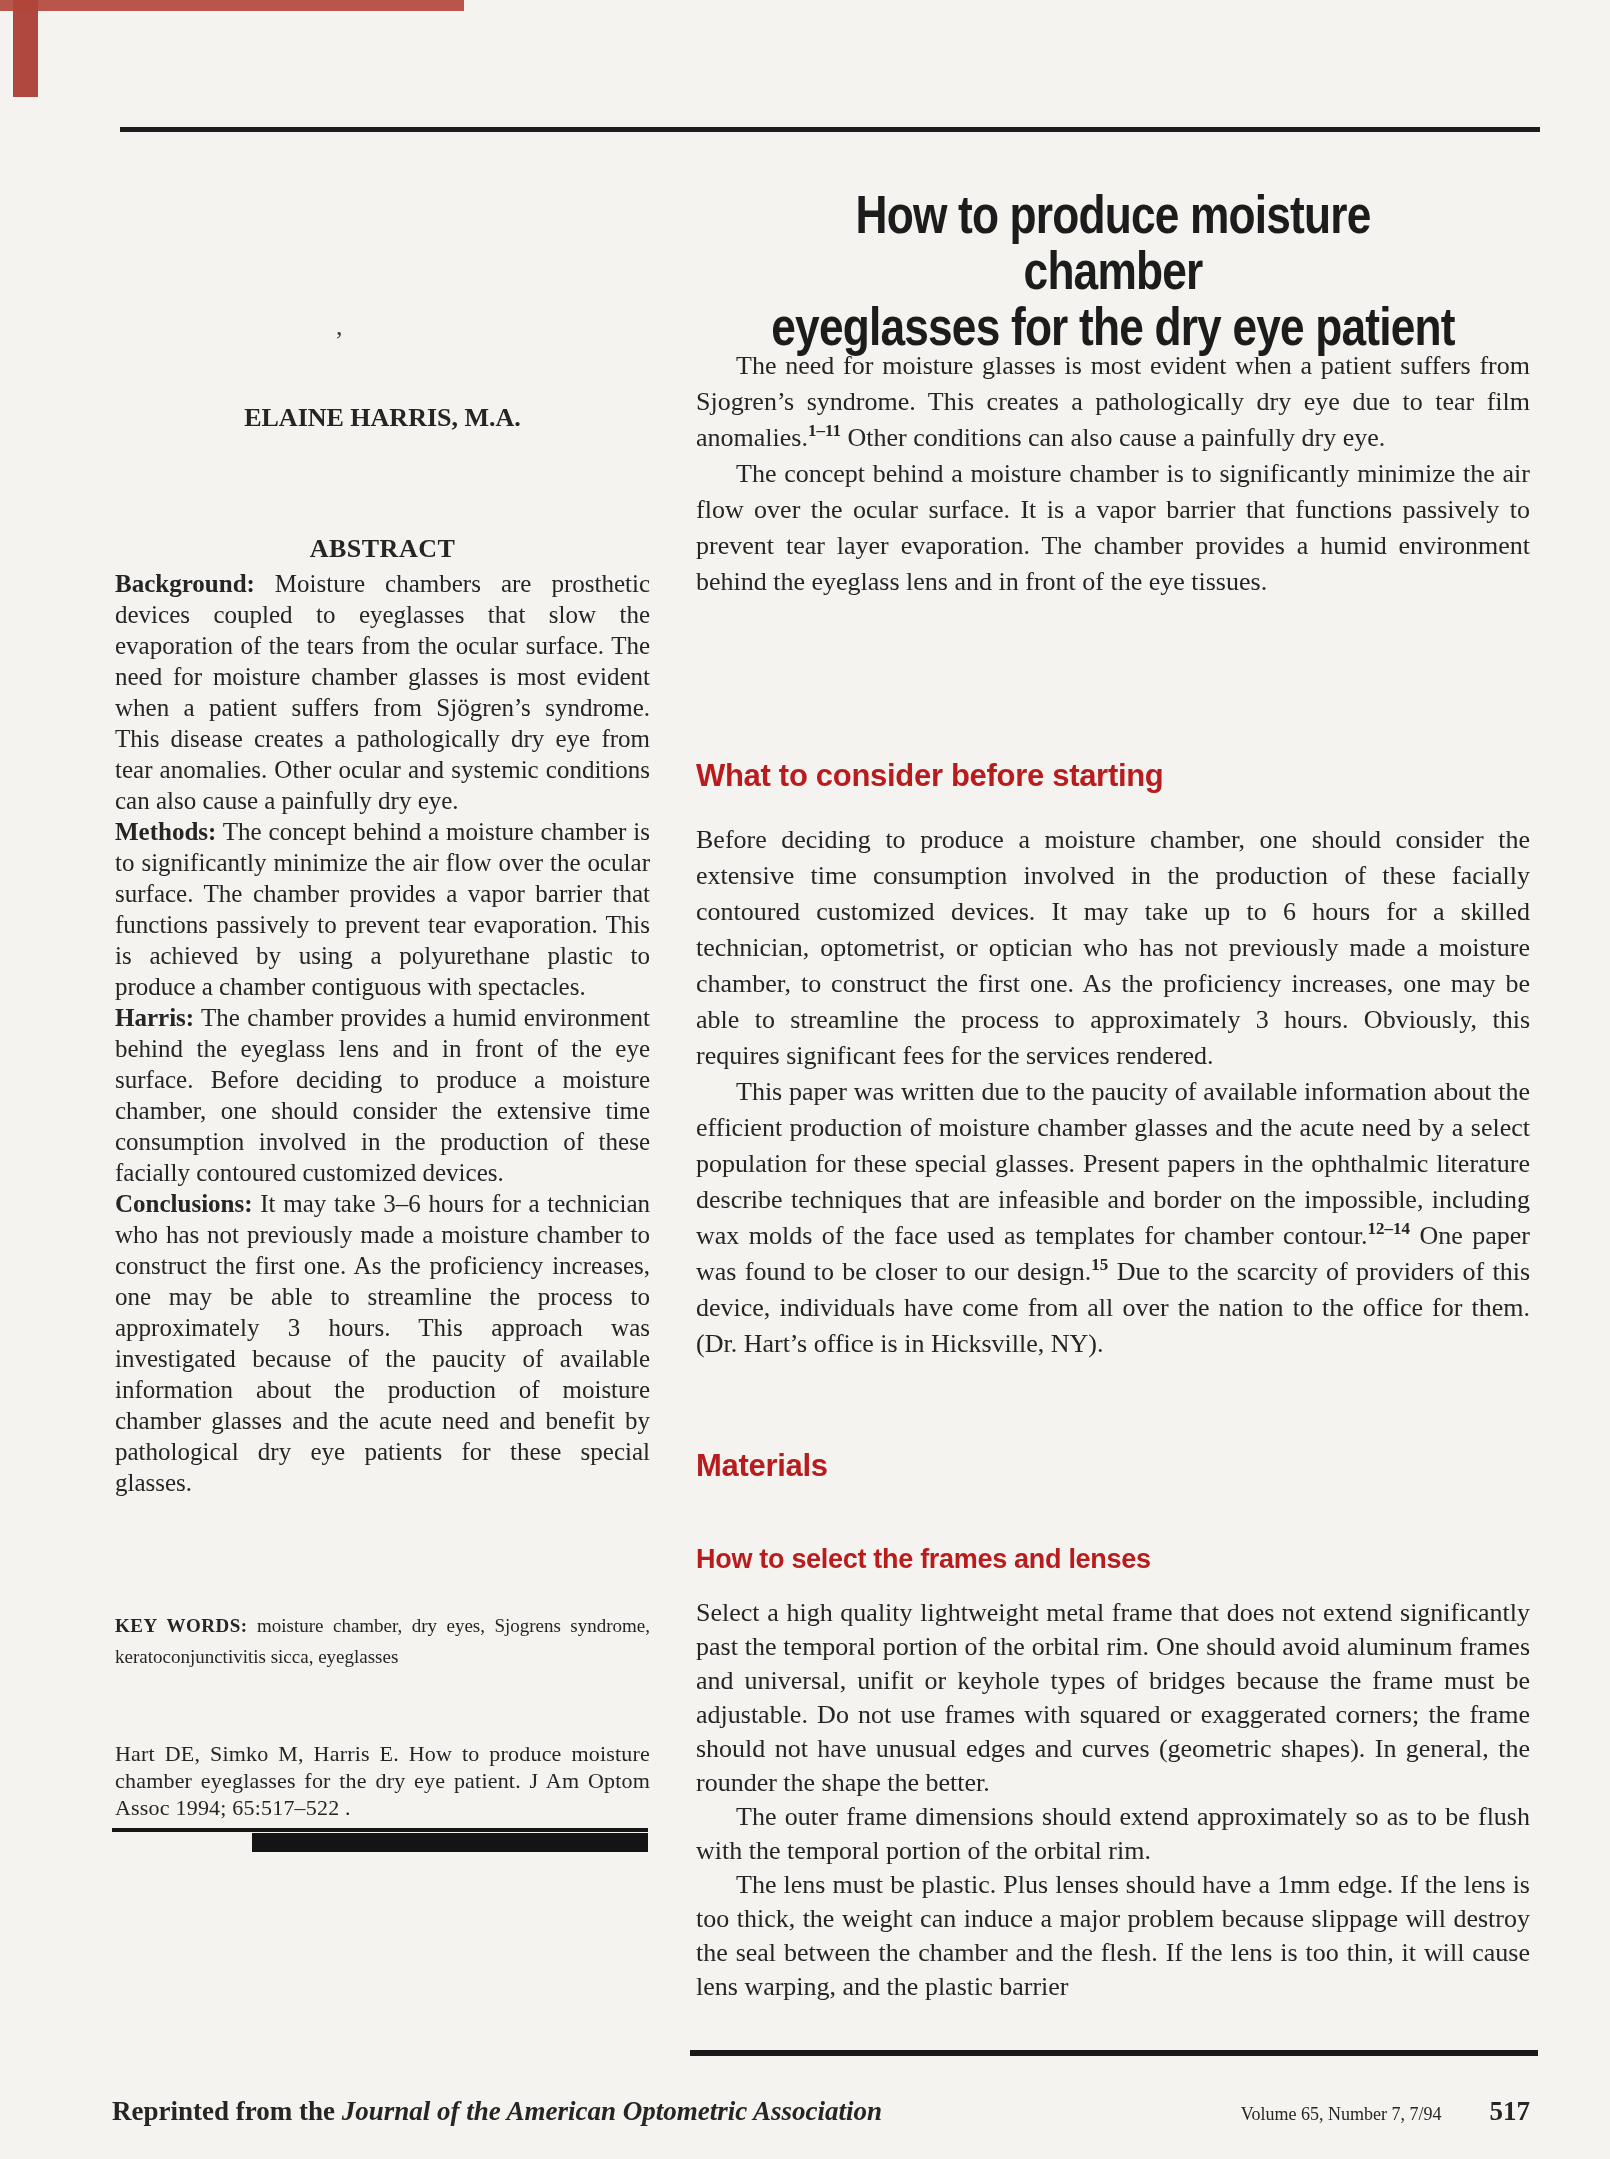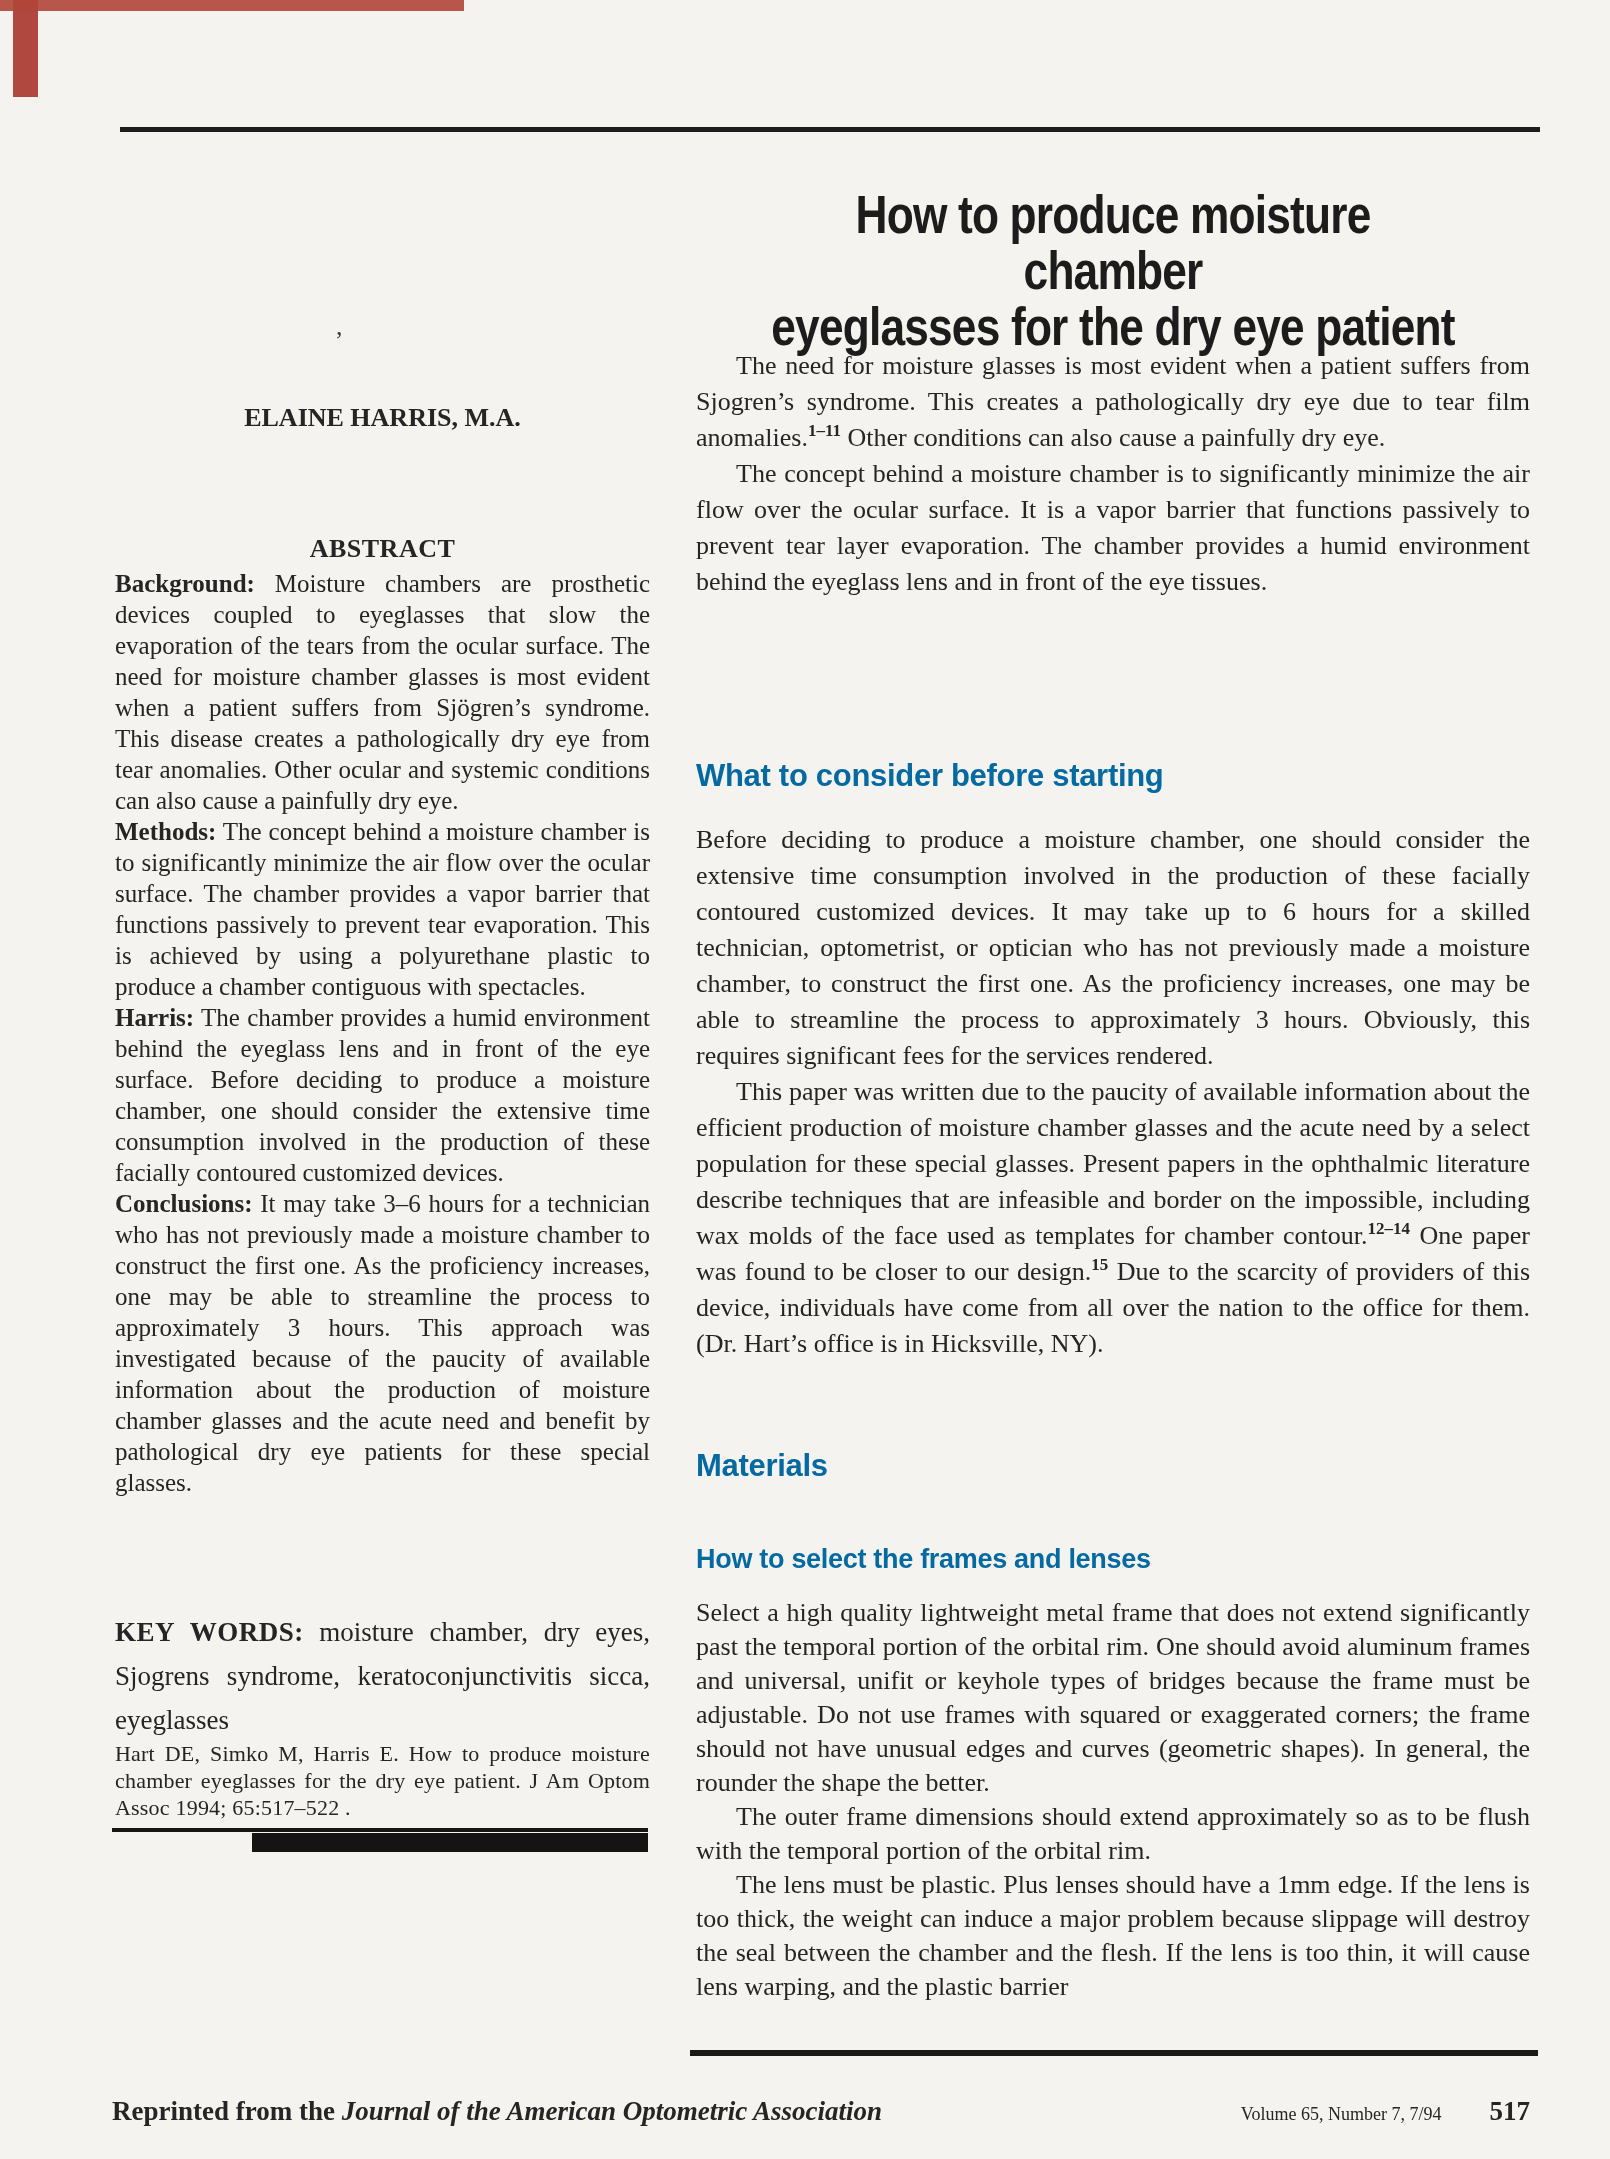--- a/index.html
+++ b/index.html
@@ -25,36 +25,36 @@
     transform:scaleX(0.82); transform-origin:50% 0;
   }
   .title .tline{display:block;}
 
   
   .lcol{position:absolute; left:115px; width:535px;}
   .authors{top:402px; text-align:center; font-weight:bold; font-size:26px; line-height:31px;}
   .abstract-head{top:534px; text-align:center; font-weight:bold; font-size:26px; letter-spacing:.5px;}
   .abstract-body{top:568px; font-size:25px; line-height:31px; text-align:justify;}
   .abstract-body p{margin:0;}
-  .kw{top:1610px; font-size:27px; line-height:44px; text-align:justify;}
+  .kw{top:1610px; font-size:19px; line-height:31px; text-align:justify;}
   .kw b{letter-spacing:.5px;}
   .citation{top:1740px; font-size:22px; line-height:27px; text-align:justify; letter-spacing:.2px;}
   .cit-rule{position:absolute; left:112px; top:1828px; width:536px; height:4px; background:#151515;}
   .cit-bar{position:absolute; left:252px; top:1833px; width:396px; height:19px; background:#141414;}
 
   
   .rcol{position:absolute; left:696px; width:834px;}
   .body-blk{font-size:26px; line-height:36px; text-align:justify;}
   .body-blk p{margin:0;}
   .body-blk .ind{text-indent:40px;}
   .blk-intro{top:348px;}
   .blk-consider{top:822px;}
   .blk-materials-body{top:1596px; line-height:34px;}
   .h-sans{position:absolute; left:696px; margin:0;
-    font-family:"Liberation Sans", sans-serif; font-weight:bold; color:#0369a1; letter-spacing:-.3px;}
+    font-family:"Liberation Sans", sans-serif; font-weight:bold; color:#b91c1c; letter-spacing:-.3px;}
   .h-consider{top:758px; font-size:31px;}
   .h-materials{top:1448px; font-size:31px;}
   .h-frames{top:1544px; font-size:27px;}
   .dropcap{
     font-size:48px; font-weight:bold; font-style:italic; line-height:0;
     padding-right:4px; letter-spacing:1px;
   }
   sup{font-size:17px; line-height:0; vertical-align:super; letter-spacing:0;font-weight:bold;}
 
   

